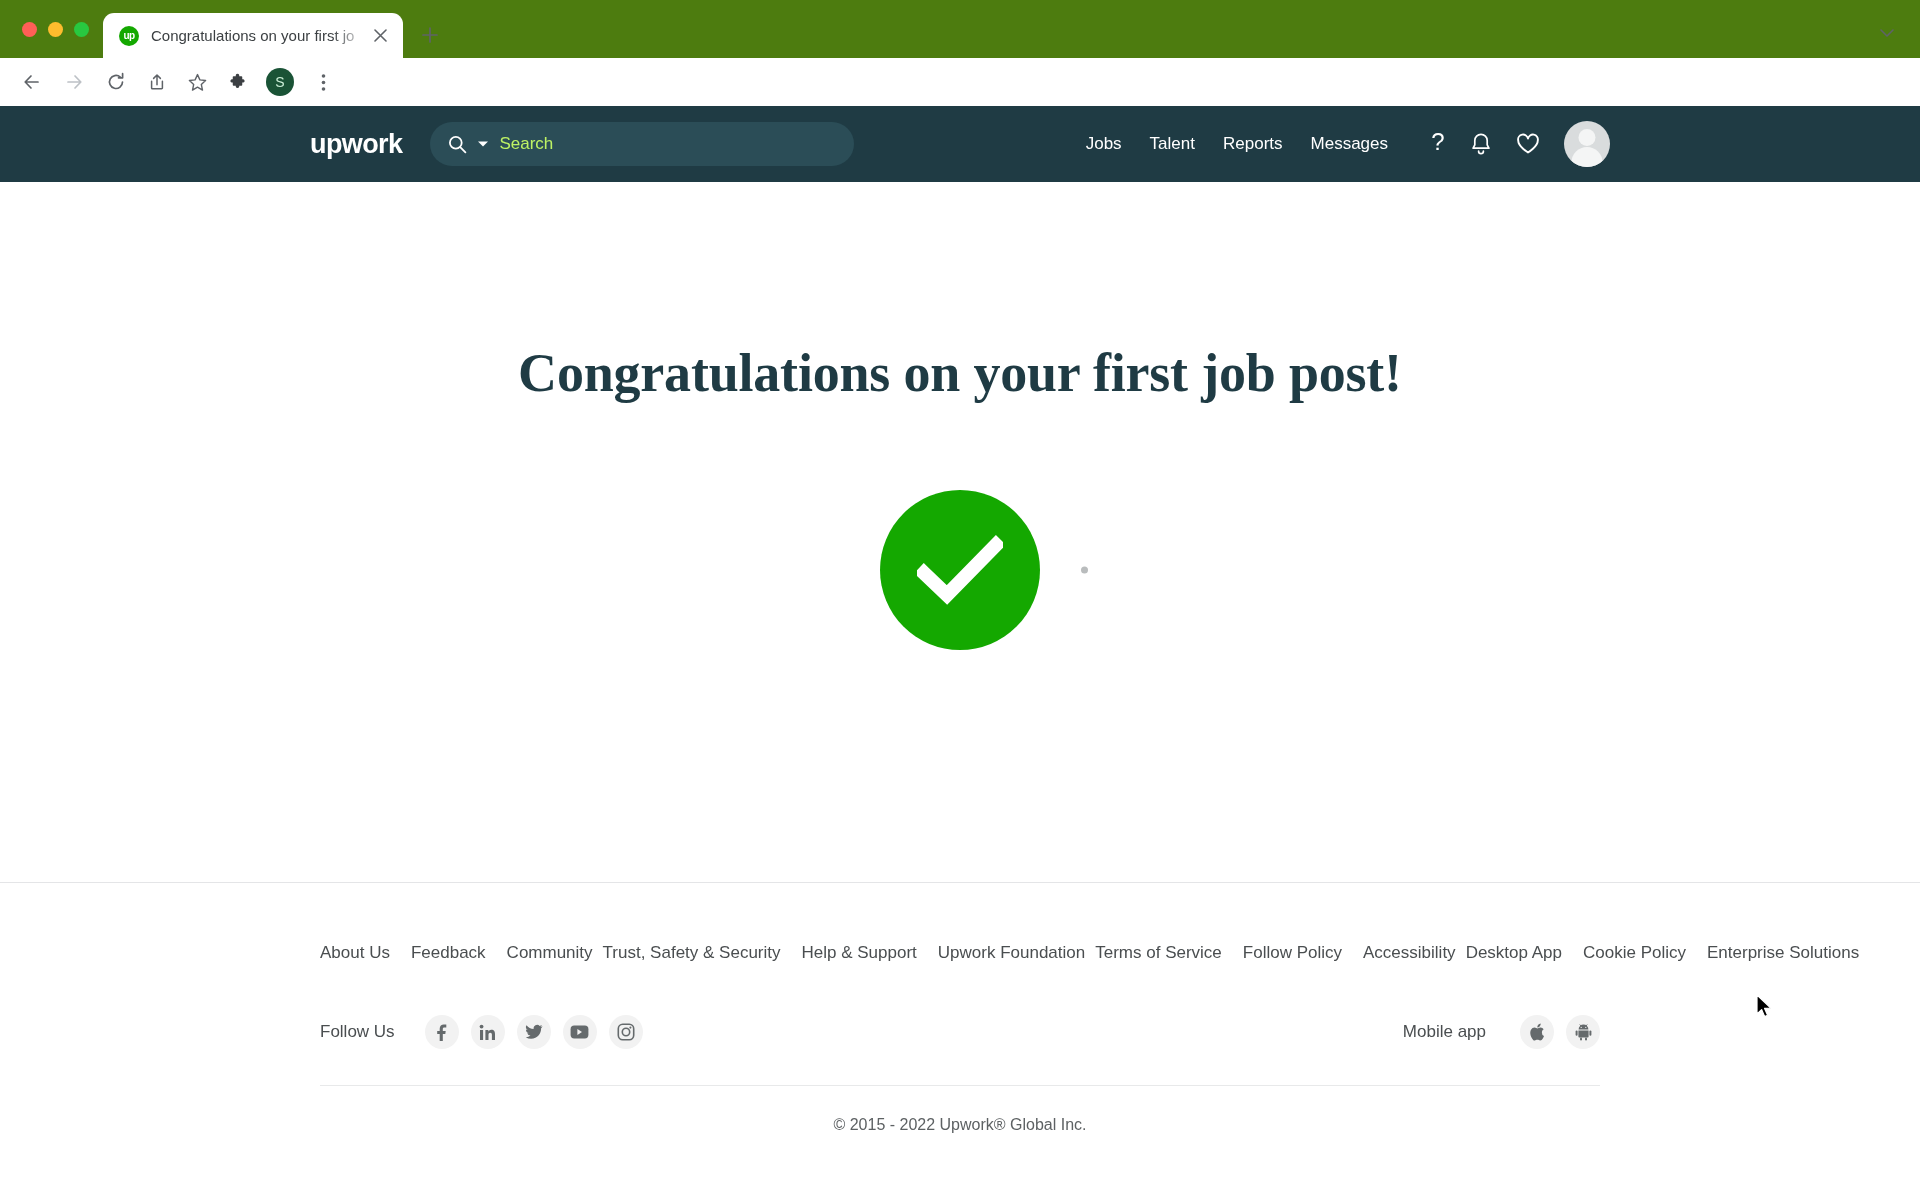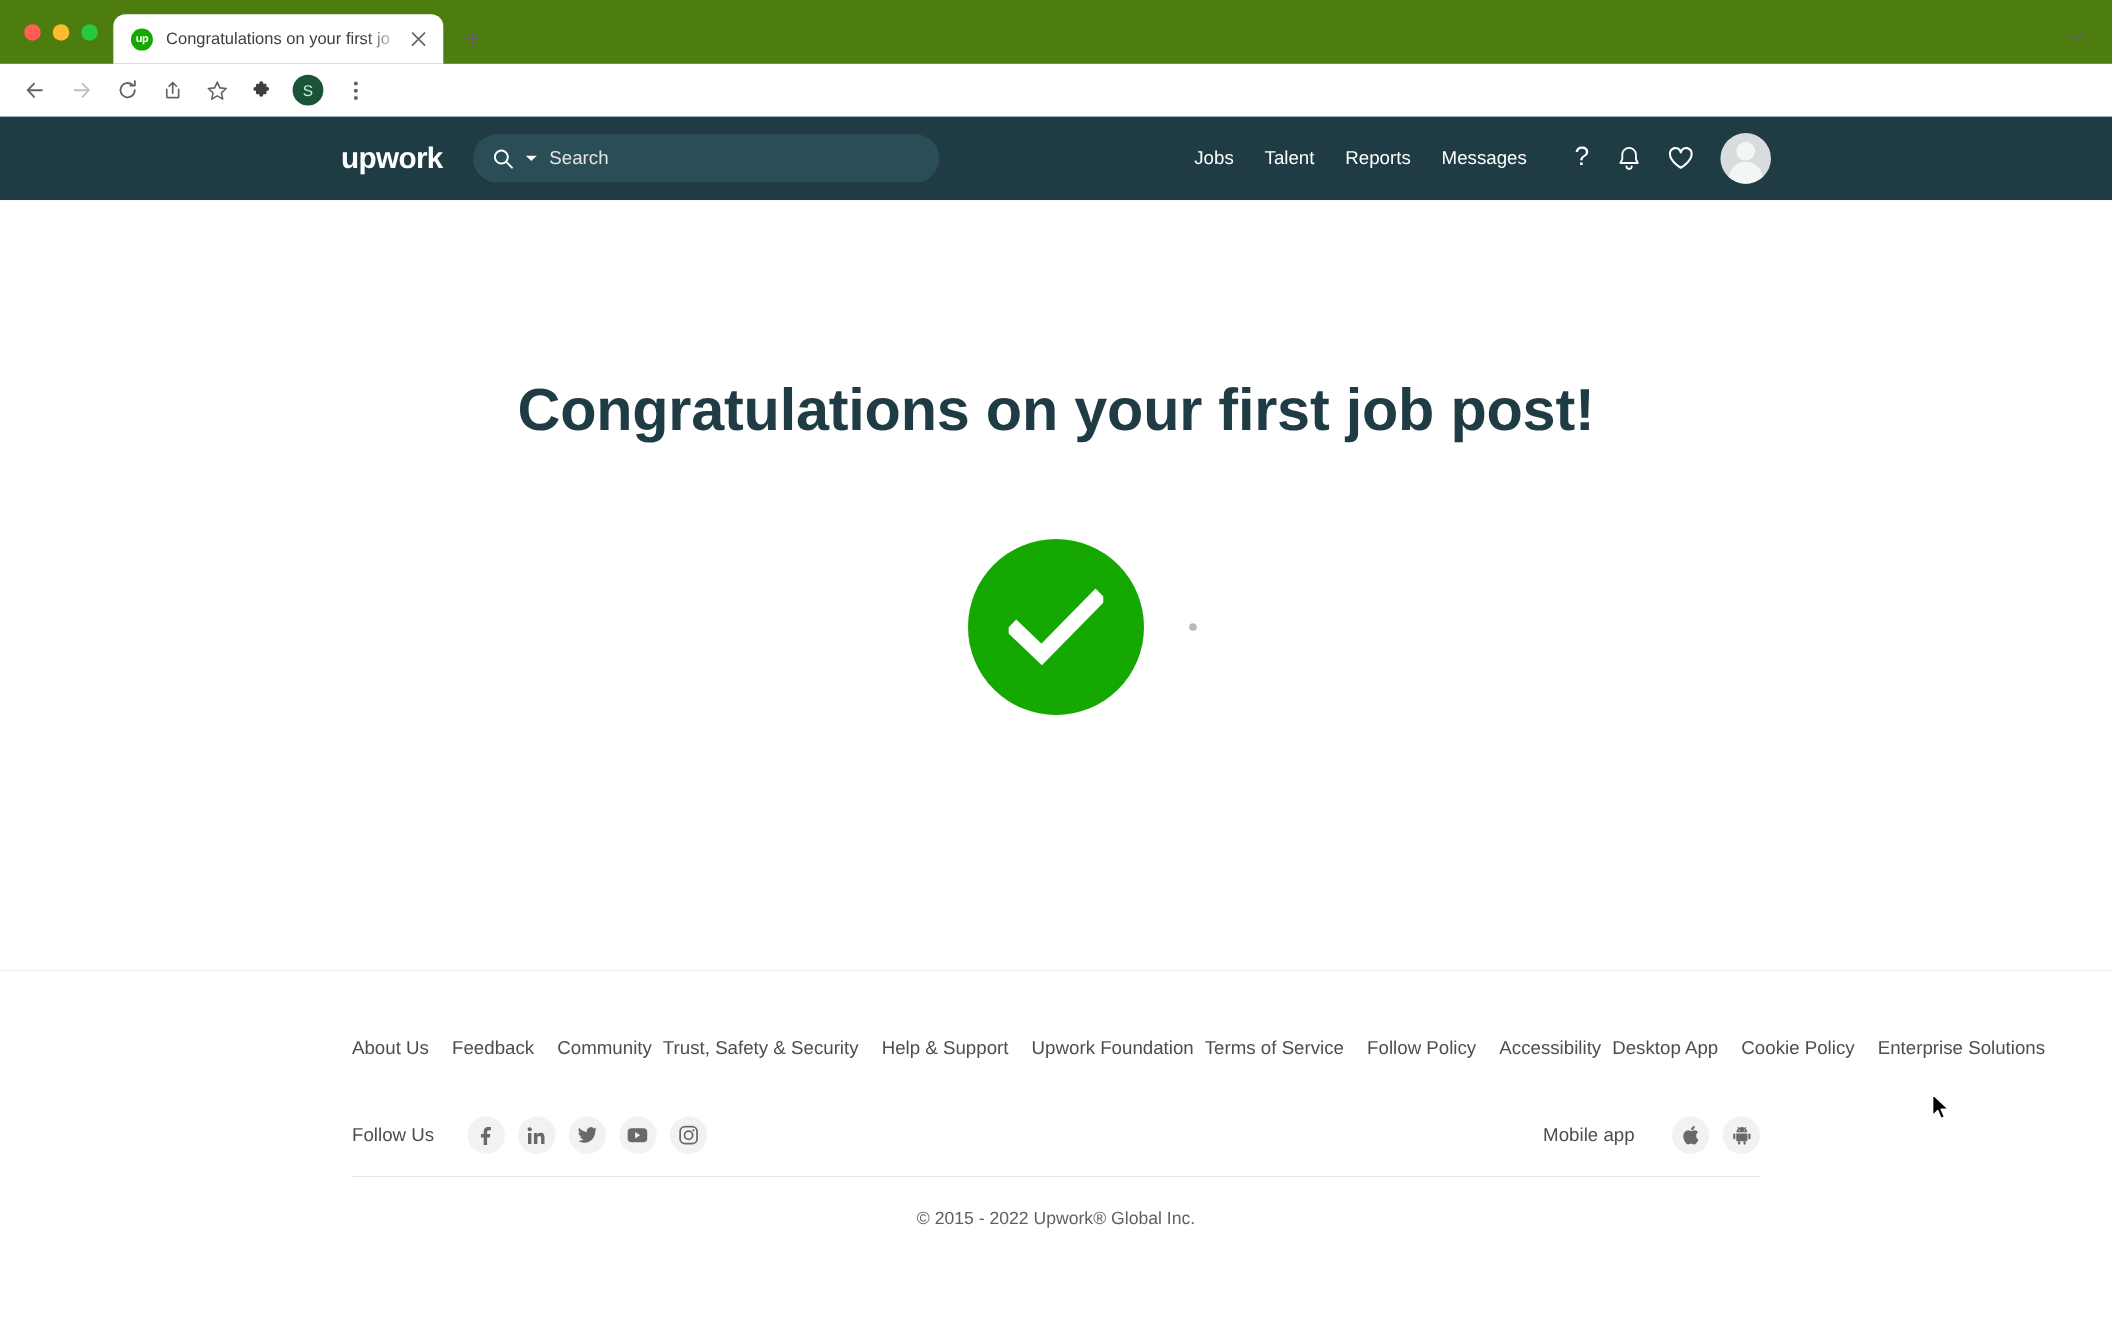--- a/index.html
+++ b/index.html
@@ -174,21 +174,21 @@
     display: flex;
     align-items: center;
     padding: 0 18px;
     gap: 10px;
     cursor: text;
     flex: 0 0 auto;
   }
   .search-pill .mag { color:#fff; display:flex; align-items:center; }
   .search-pill .chev { color:#fff; display:flex; align-items:center; }
   .search-placeholder {
-    color: #e5e5e5;
+    color: #bef264;
     font-size: 17px;
   }
   .nav-links {
     display: flex;
     align-items: center;
     gap: 28px;
     margin-left: auto;
   }
   .nav-link {
     color: #ffffff;
@@ -238,21 +238,21 @@
   
   .main {
     height: 700px;
     background: #ffffff;
     display: flex;
     flex-direction: column;
     align-items: center;
     position: relative;
   }
   .page-title {
-    font-family: Liberation Sans, sans-serif;
+    font-family: Liberation Serif, serif;
     font-size: 54px;
     color: #1f3b44;
     font-weight: 700;
     margin-top: 160px;
     letter-spacing: -0.2px;
     text-align: center;
   }
   .check-wrap {
     margin-top: 86px;
     position: relative;
@@ -300,21 +300,21 @@
   .footer-link {
     font-size: 17px;
     color: #4a4e50;
     cursor: pointer;
     white-space: nowrap;
   }
   .footer-social-row {
     display: flex;
     align-items: center;
     margin-top: 52px;
-    padding-bottom: 20px;
+    padding-bottom: 36px;
     border-bottom: 1px solid #e8e9ea;
   }
   .follow-label, .mobile-label {
     font-size: 17px;
     color: #4a4e50;
   }
   .social-icons {
     display: flex;
     align-items: center;
     gap: 12px;

